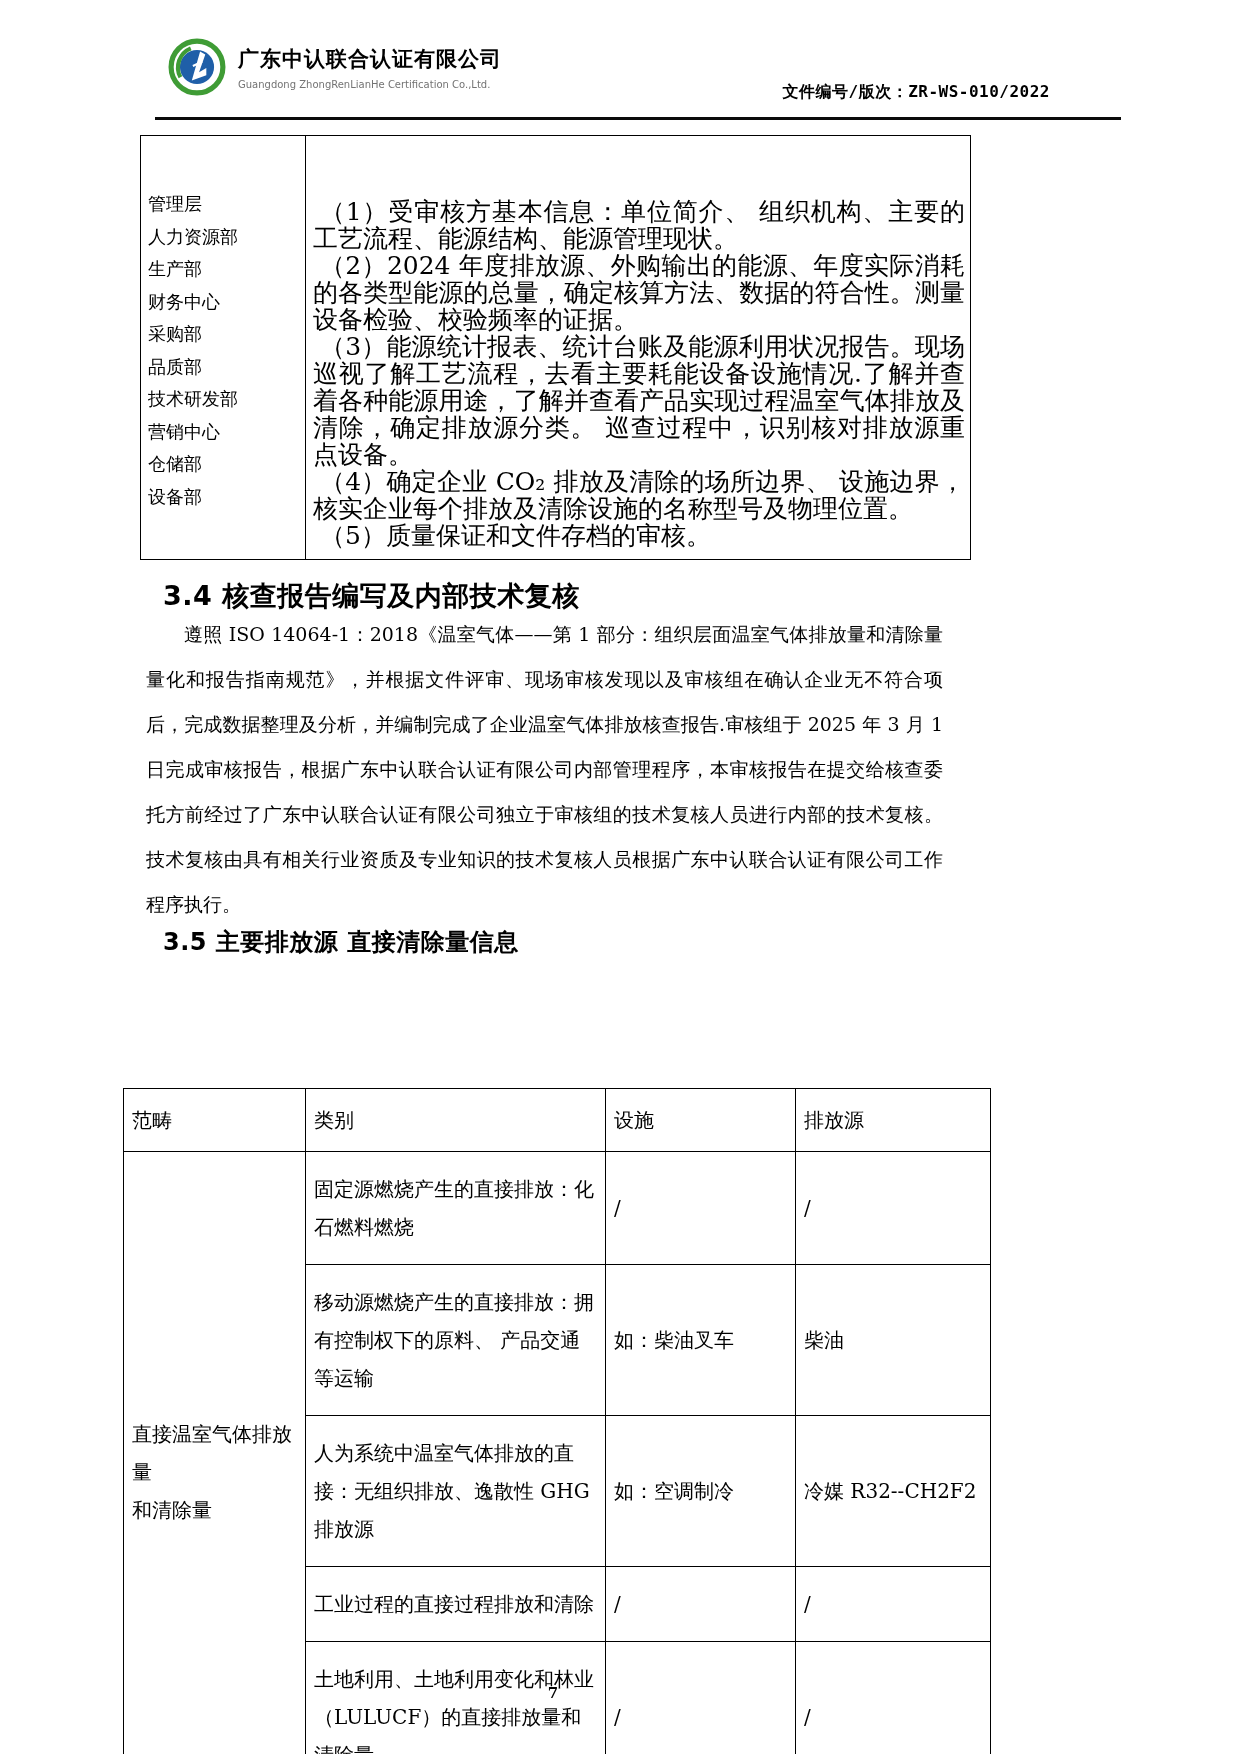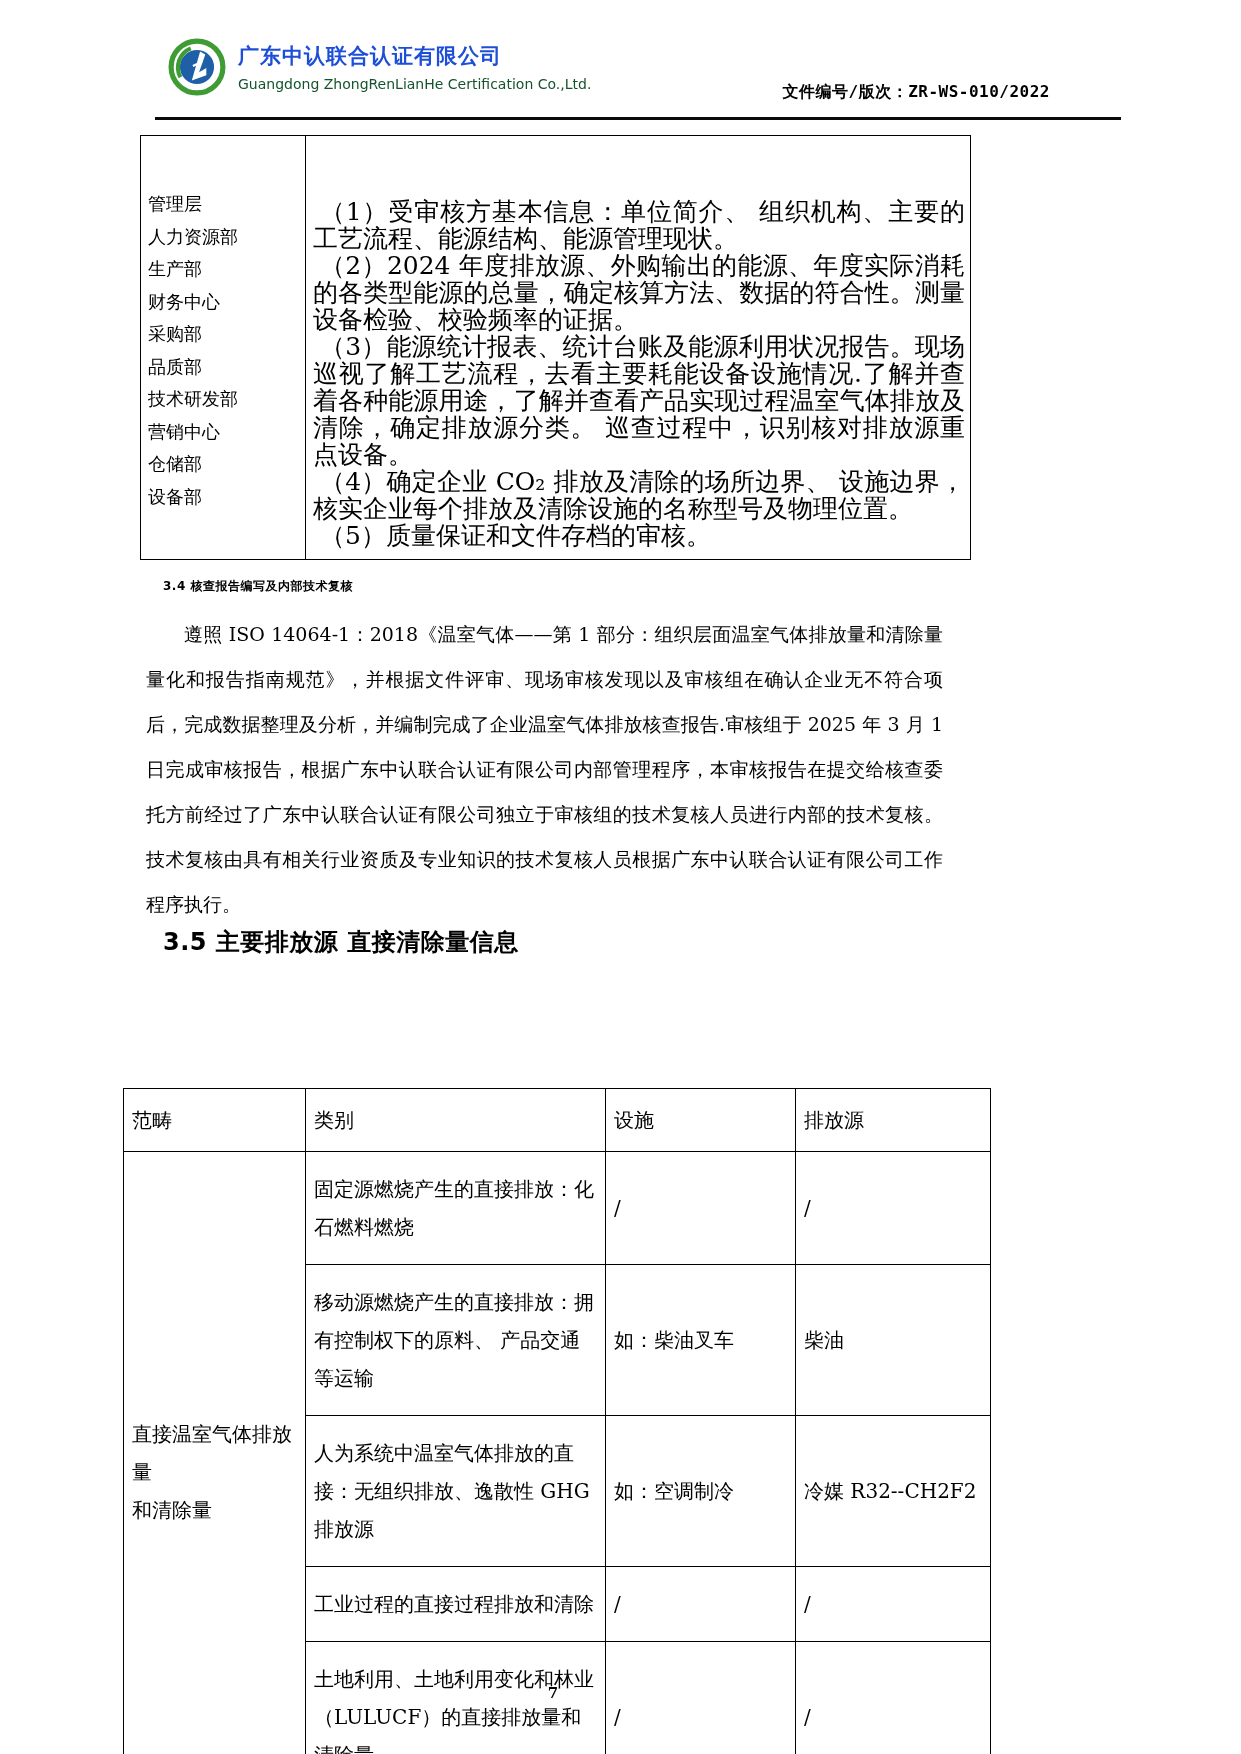--- a/index.html
+++ b/index.html
@@ -6,22 +6,22 @@
   html,body { background:#888; }
   body { width:1241px; }
   .page {
     position:relative; width:1241px; height:1754px; background:#fff;
     font-family:"DejaVu Serif","Liberation Serif",serif; color:#000;
     overflow:hidden;
   }
   
   .brand { position:absolute; top:38px; left:168px; display:flex; align-items:center; gap:12px; }
   .logo { width:58px; height:58px; display:block; }
-  .brand-cn { font-family:"DejaVu Sans","Liberation Sans",sans-serif; font-weight:bold; font-size:21px; letter-spacing:1px; color:#1d4ed8; }
-  .brand-en { font-family:"DejaVu Sans","Liberation Sans",sans-serif; font-size:14px; color:#14532d; margin-top:6px; }
+  .brand-cn { font-family:"DejaVu Sans","Liberation Sans",sans-serif; font-weight:bold; font-size:21px; letter-spacing:1px; color:#000000; }
+  .brand-en { font-family:"DejaVu Sans","Liberation Sans",sans-serif; font-size:10px; color:#737373; margin-top:6px; }
   .docnum {
     position:absolute; top:82px; right:191px;
     font-family:"DejaVu Sans Mono","Liberation Mono",monospace;
     font-weight:bold; font-size:16px; letter-spacing:0.5px;
   }
   .header-rule { position:absolute; top:117px; left:155px; width:966px; border-bottom:3px solid #0a0a0a; }
 
   
   .audit-table {
     position:absolute; top:135px; left:140px; width:830px; height:387px;
@@ -30,21 +30,21 @@
   .audit-table td { border:1.5px solid #000; vertical-align:top; }
   .dept-cell { width:165px; padding:52px 4px 10px 7px; }
   .dept-item { font-size:18px; line-height:32.5px; white-space:nowrap; }
   .items-cell { width:665px; padding:62px 5px 10px 7px; }
   .audit-item { font-size:25px; line-height:27px; text-indent:7px; text-align:justify; }
 
   
   .h34 {
     position:absolute; top:578px; left:163px;
     font-family:"DejaVu Sans","Liberation Sans",sans-serif;
-    font-weight:bold; font-size:12px; letter-spacing:0.5px;
+    font-weight:bold; font-size:27px; letter-spacing:0.5px;
   }
   .p34 {
     position:absolute; top:612px; left:146px; width:797px;
     font-size:19px; line-height:45px; text-align:justify; text-indent:2em;
   }
 
   
   .h35 {
     position:absolute; top:926px; left:163px;
     font-family:"DejaVu Sans","Liberation Sans",sans-serif;

